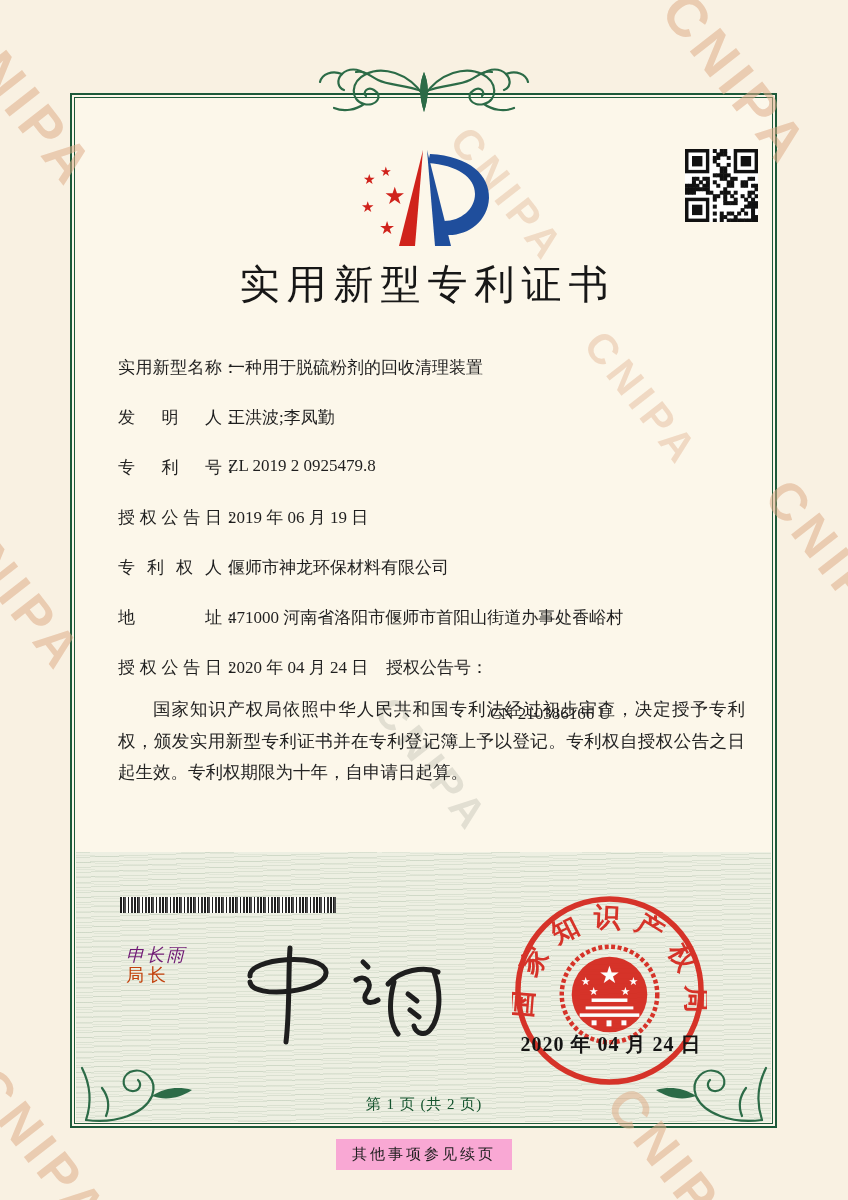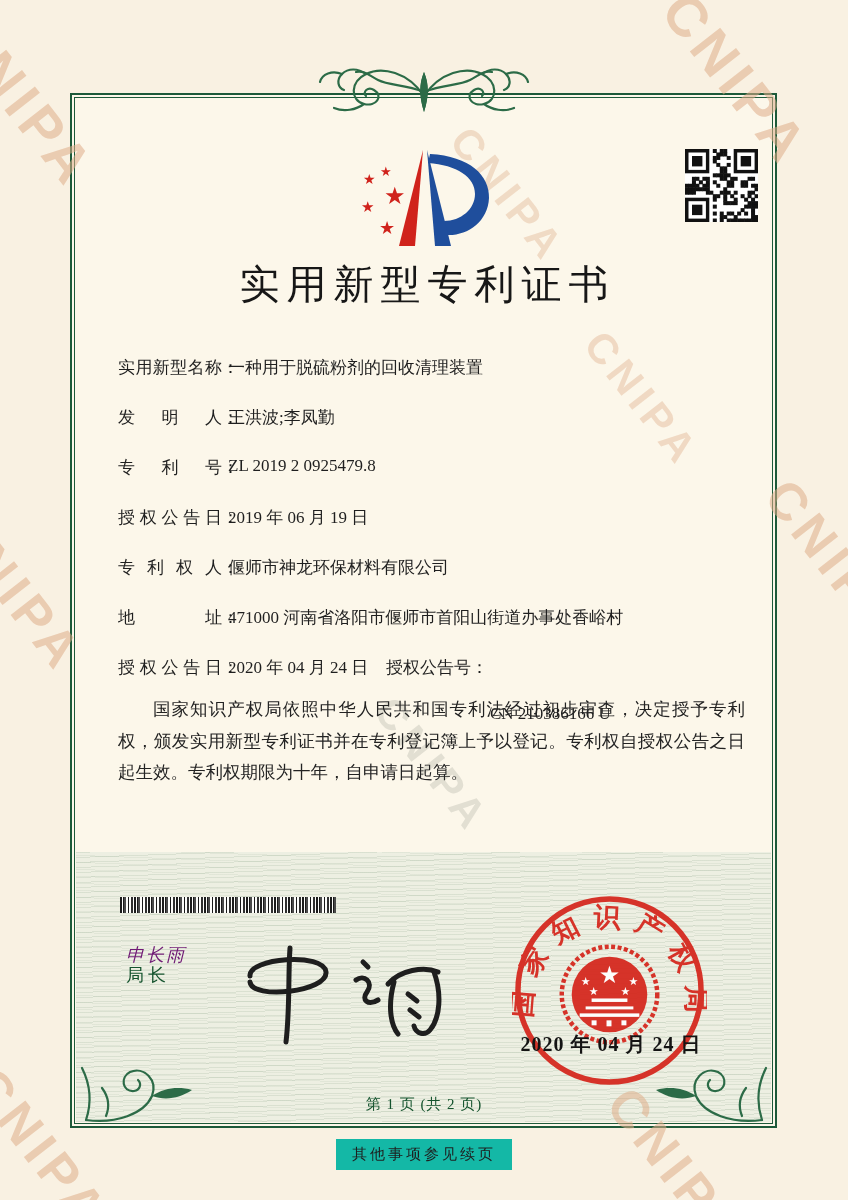--- a/index.html
+++ b/index.html
@@ -63,35 +63,35 @@
   .body-text p { text-indent:2em; }
 
   
   .barcode { position:absolute; z-index:2; left:120px; top:897px; width:216px; height:16px;
              background:repeating-linear-gradient(90deg,
                #1b1b1b 0 2px, #fdfdfb 2px 3px, #1b1b1b 3px 4px, #4a4a4a 4px 6px,
                #fdfdfb 6px 8px, #1b1b1b 8px 9px, #fdfdfb 9px 11px, #303030 11px 13px,
                #fdfdfb 13px 14px); }
 
   
-  .sig-title { position:absolute; z-index:2; left:126px; top:963px;  font-size:18px; letter-spacing:4px; color:#14532d; }
+  .sig-title { position:absolute; z-index:2; left:126px; top:963px;  font-size:18px; letter-spacing:4px; color:#c2410c; }
   .sig-name  { position:absolute; z-index:2; left:126px; top:943px; font-size:18px; letter-spacing:2px; color:#701a75;font-style:italic; }
   .sig-svg   { position:absolute; z-index:2; left:228px; top:942px; width:225px; height:105px; }
   .sig-svg path { stroke:#1e1e1e; stroke-width:5; fill:none; stroke-linecap:round; stroke-linejoin:round; }
 
   
   .seal { position:absolute; z-index:2; left:512px; top:893px; width:195px; height:195px; opacity:.94; }
   .seal-date { position:absolute; z-index:3; left:505px; top:1031px; width:212px; text-align:center;
                font-size:20px; font-weight:600; letter-spacing:1px; color:#141414; }
 
   
   .page-info { position:absolute; z-index:2; left:0; top:1095px; width:100%; text-align:center;
                font-size:15px; letter-spacing:1px; color:#14532d; }
   .cont-note { position:absolute; z-index:2; left:50%; top:1139px; transform:translateX(-50%);
-               background:#14b8a6; padding:6px 16px; font-size:15px; letter-spacing:3px; color:#1e1e1e; }
+               background:#f9a8d4; padding:6px 16px; font-size:15px; letter-spacing:3px; color:#1e1e1e; }
 </style>
 </head>
 <body>
 
 <div class="page">
 
   <div class="frame">
     <div class="wave-band"></div>
   </div>
 

